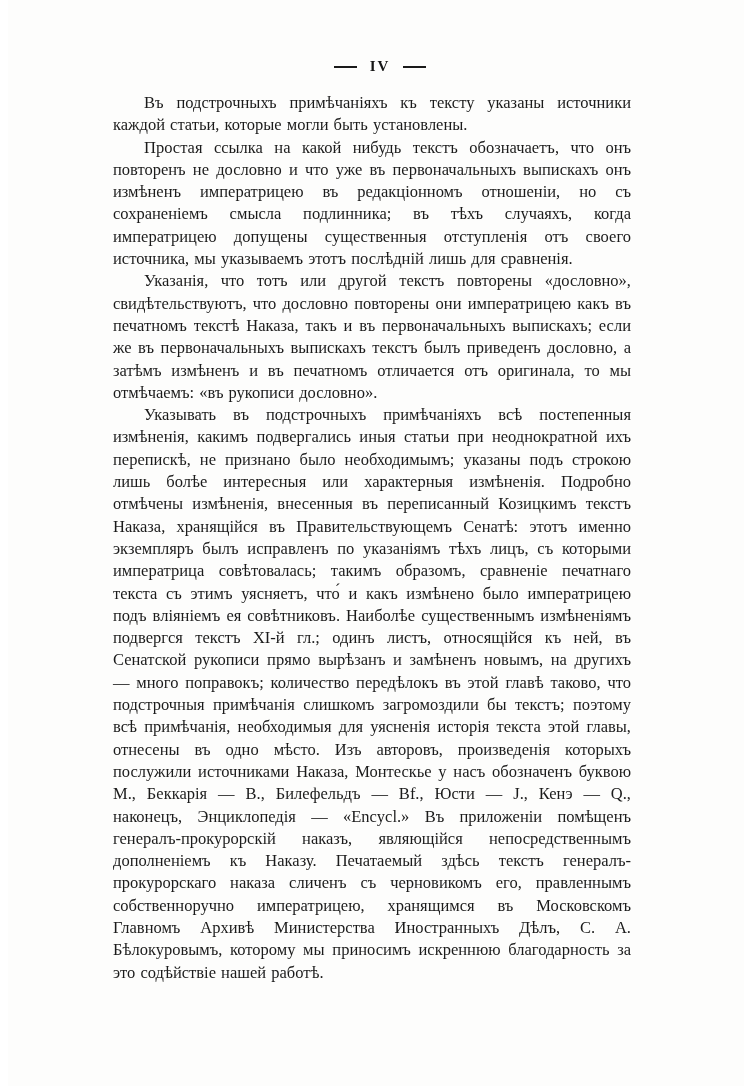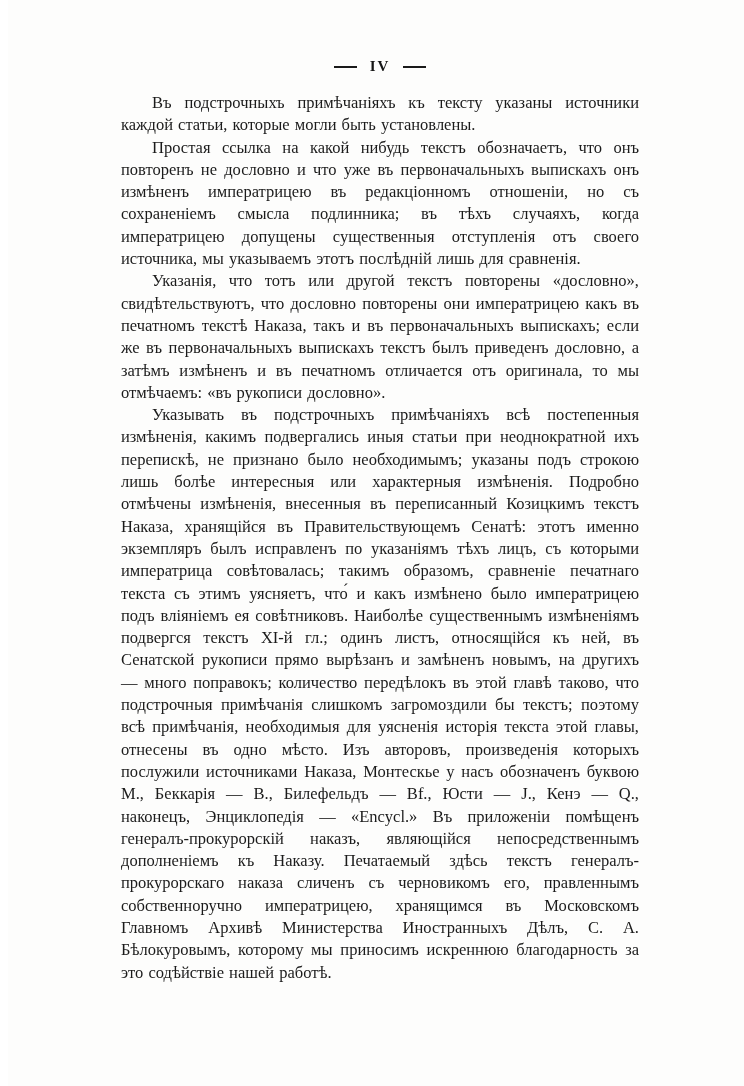--- a/index.html
+++ b/index.html
@@ -37,21 +37,21 @@
     font-size: 15px;
     font-weight: bold;
     letter-spacing: 2px;
     color: #151515;
     line-height: 1;
     transform: scaleY(0.92);
   }
   .text-block {
     position: absolute;
     top: 92px;
-    left: 113px;
+    left: 105px;
     width: 518px;
     font-size: 16.5px;
     line-height: 22.3px;
     text-align: justify;
     word-spacing: 1px;
     color: #1b1b1b;
   }
   .text-block p {
     margin: 0;
     padding: 0;

